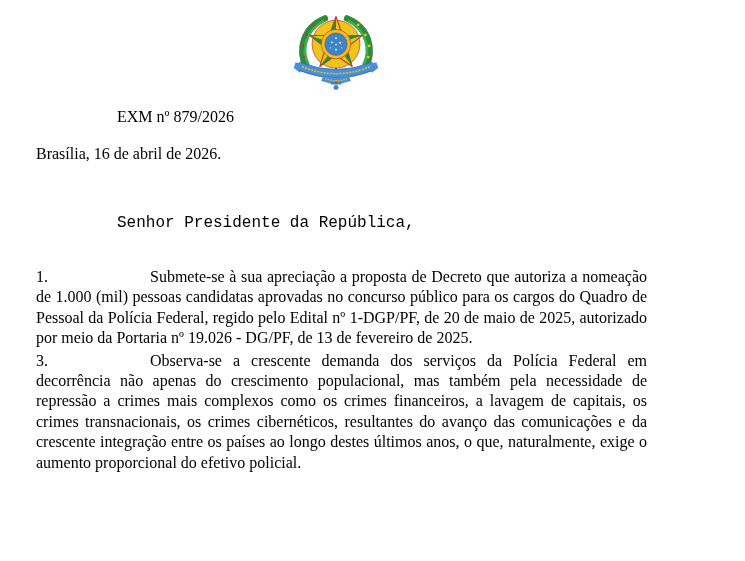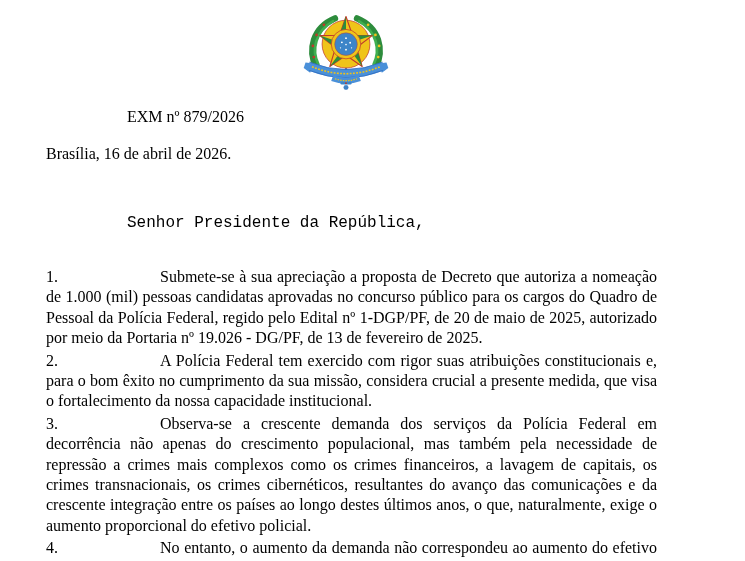--- a/index.html
+++ b/index.html
@@ -9,21 +9,20 @@
   }
   .page {
     position: relative;
     width: 671px;
     height: 561px;
     background: #ffffff;
     overflow: hidden;
     font-family: "Liberation Serif", "DejaVu Serif", serif;
     font-size: 16px;
     color: #000000;
-    margin-left: 10px;
   }
   .emblem {
     width: 92px;
     margin: 11px auto 0 auto;
     display: block;
   }
   .emblem svg { display: block; }
   .ref-line {
     margin: 14px 24px 0 117px;
     line-height: 21px;
@@ -119,18 +118,16 @@
   </div>
 
   <div class="ref-line">EXM nº 879/2026</div>
 
   <div class="date-line">Brasília, 16 de abril de 2026.</div>
 
   <div class="salutation">Senhor Presidente da República,</div>
 
   <div class="body-block">
     <p class="para"><span class="pnum">1.</span><span>Submete-se à sua apreciação a proposta de Decreto que autoriza a nomeação de 1.000 (mil) pessoas candidatas aprovadas no concurso público para os cargos do Quadro de Pessoal da Polícia Federal, regido pelo Edital nº 1-DGP/PF, de 20 de maio de 2025, autorizado por meio da Portaria nº 19.026 - DG/PF, de 13 de fevereiro de 2025.</span></p>
-    <p class="para"><span class="pnum">2.</span><span>A Polícia Federal tem exercido com rigor suas atribuições constitucionais e, para o bom êxito no cumprimento da sua missão, considera crucial a presente medida, que visa o fortalecimento da nossa capacidade institucional.</span></p>
     <p class="para"><span class="pnum">3.</span><span>Observa-se a crescente demanda dos serviços da Polícia Federal em decorrência não apenas do crescimento populacional, mas também pela necessidade de repressão a crimes mais complexos como os crimes financeiros, a lavagem de capitais, os crimes transnacionais, os crimes cibernéticos, resultantes do avanço das comunicações e da crescente integração entre os países ao longo destes últimos anos, o que, naturalmente, exige o aumento proporcional do efetivo policial.</span></p>
-    <p class="para"><span class="pnum">4.</span><span>No entanto, o aumento da demanda não correspondeu ao aumento do efetivo de servidores da Polícia Federal.</span></p>
   </div>
 
 </div>
 
 </body></html>

